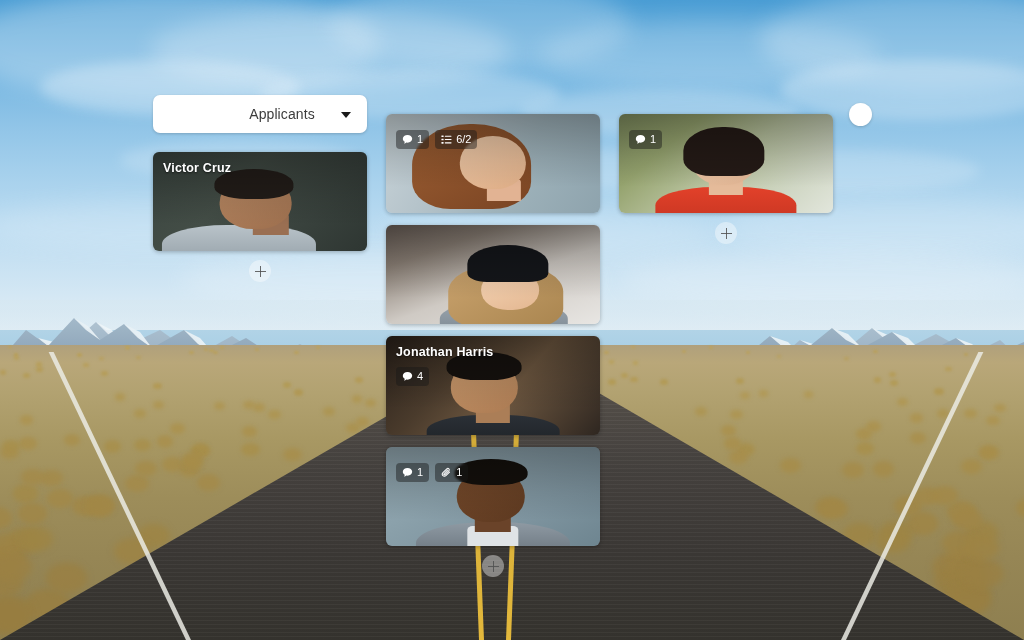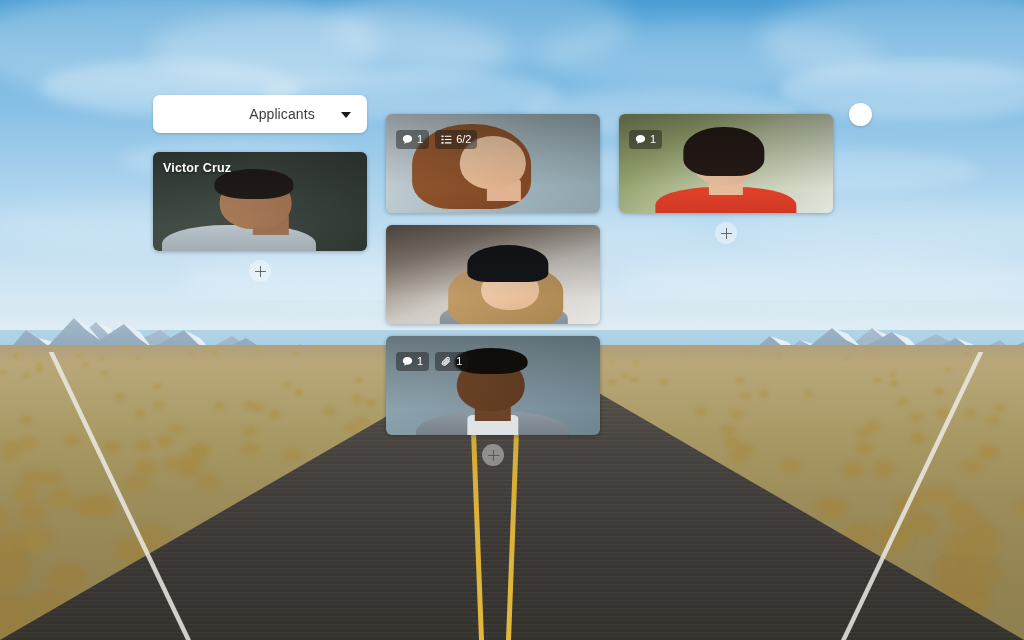--- a/index.html
+++ b/index.html
@@ -593,20 +593,43 @@
               <div class="p-bg" style="background:linear-gradient(160deg,#6a5f58 0%,#8a7f75 24%,#cfcac4 56%,#e8e6e3 100%)"></div>
               <div class="torso" style="left:55%;top:78%;width:60%;height:40%;background:linear-gradient(to bottom,#9aa5ae,#76828c);transform:translateX(-50%);"></div>
               <div class="hair" style="left:56%;top:40%;width:54%;height:64%;background:linear-gradient(150deg,#caa36e,#a9854f);border-radius:42% 42% 30% 30%;transform:translateX(-50%);"></div>
               <div class="face" style="left:58%;top:44%;width:27%;height:42%;background:linear-gradient(160deg,#f6d5b6,#e3b791);transform:translateX(-50%);"></div>
               <div class="hair" style="left:57%;top:20%;width:38%;height:38%;background:#14161a;border-radius:50% 50% 24% 24%;transform:translateX(-50%);"></div>
             </div>
             <div class="card-overlay"></div>
           </div>
           <div class="card">
             <div class="card-photo">
+              <div class="p-bg" style="background:linear-gradient(130deg,#2a211a 0%,#4a3b2c 32%,#6d5740 58%,#2e2620 100%)"></div>
+              <div class="torso" style="left:50%;top:80%;width:62%;height:38%;background:linear-gradient(to bottom,#2b3036,#1b1f24);transform:translateX(-50%);"></div>
+              <div class="neck" style="left:50%;top:66%;width:16%;height:22%;background:#ab7e57;transform:translateX(-50%);"></div>
+              <div class="face" style="left:46%;top:24%;width:31%;height:54%;background:linear-gradient(160deg,#cf9f71,#ab7a52);transform:translateX(-50%);"></div>
+              <div class="hair" style="left:46%;top:16%;width:35%;height:28%;background:#15110e;transform:translateX(-50%);"></div>
+            </div>
+            <div class="card-overlay"></div>
+            <div class="card-body">
+              <div class="card-name">Jonathan Harris</div>
+              <div class="badges">
+                <span class="badge">
+                  <span>
+                    <svg width="11" height="11" viewBox="0 0 16 16" fill="#fff">
+                      <path d="M8 1.5C4.2 1.5 1.2 3.9 1.2 6.9c0 1.8 1.1 3.4 2.8 4.4-.1.8-.5 1.8-1.2 2.6 1.4-.2 2.7-.8 3.6-1.5.5.1 1 .15 1.6.15 3.8 0 6.8-2.4 6.8-5.65S11.8 1.5 8 1.5z"></path>
+                    </svg>
+                  </span>
+                  <span>4</span>
+                </span>
+              </div>
+            </div>
+          </div>
+          <div class="card">
+            <div class="card-photo">
               <div class="p-bg" style="background:linear-gradient(150deg,#94a9b2 0%,#8ba1ab 36%,#7e949f 68%,#6e8590 100%)"></div>
               <div class="shoulders" style="left:50%;top:76%;width:72%;height:44%;background:linear-gradient(to bottom,#8f9aa3,#5f6a74);transform:translateX(-50%);"></div>
               <div class="torso" style="left:50%;top:80%;width:24%;height:40%;background:#dfe3e6;border-radius:10% 10% 0 0;transform:translateX(-50%);"></div>
               <div class="neck" style="left:50%;top:62%;width:17%;height:24%;background:#6a4329;transform:translateX(-50%);"></div>
               <div class="face" style="left:49%;top:22%;width:32%;height:54%;background:linear-gradient(160deg,#7d4f2e,#5d3920);transform:translateX(-50%);"></div>
               <div class="hair" style="left:49%;top:12%;width:34%;height:26%;background:#14100c;transform:translateX(-50%);"></div>
             </div>
             <div class="card-overlay"></div>
             <div class="card-body">
               <div class="badges">

